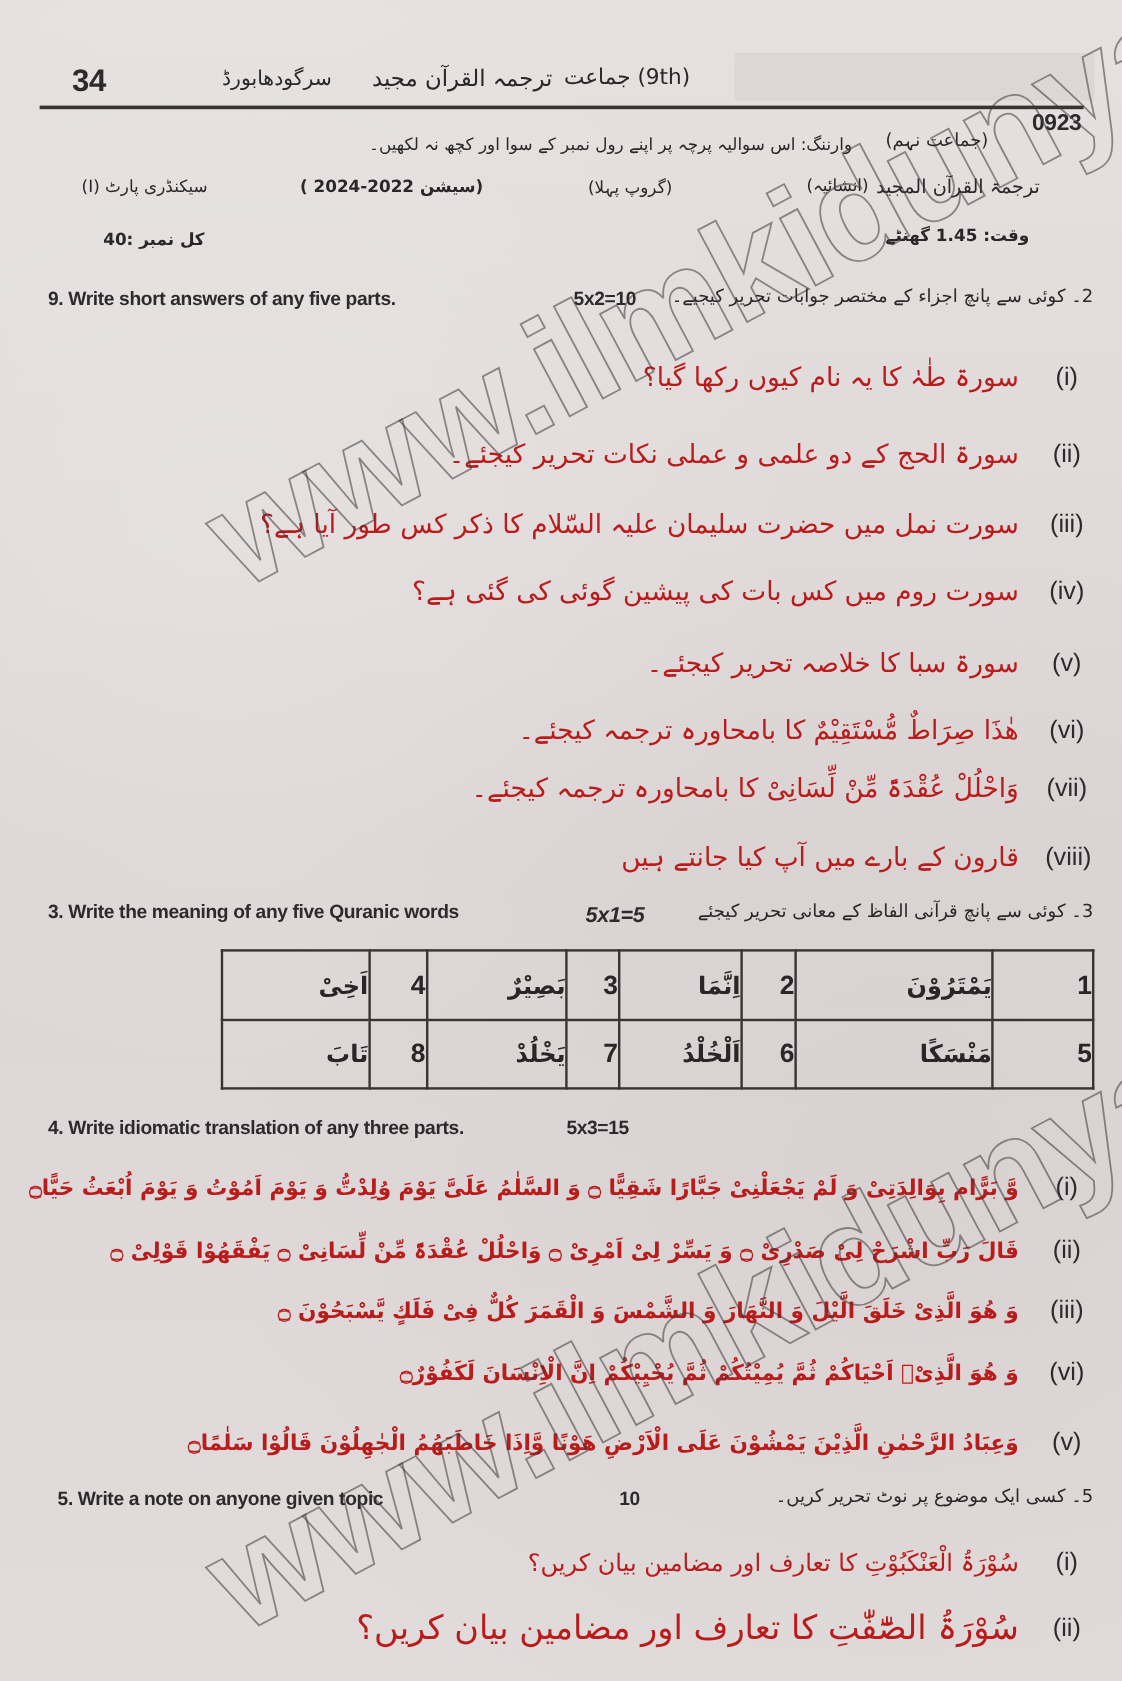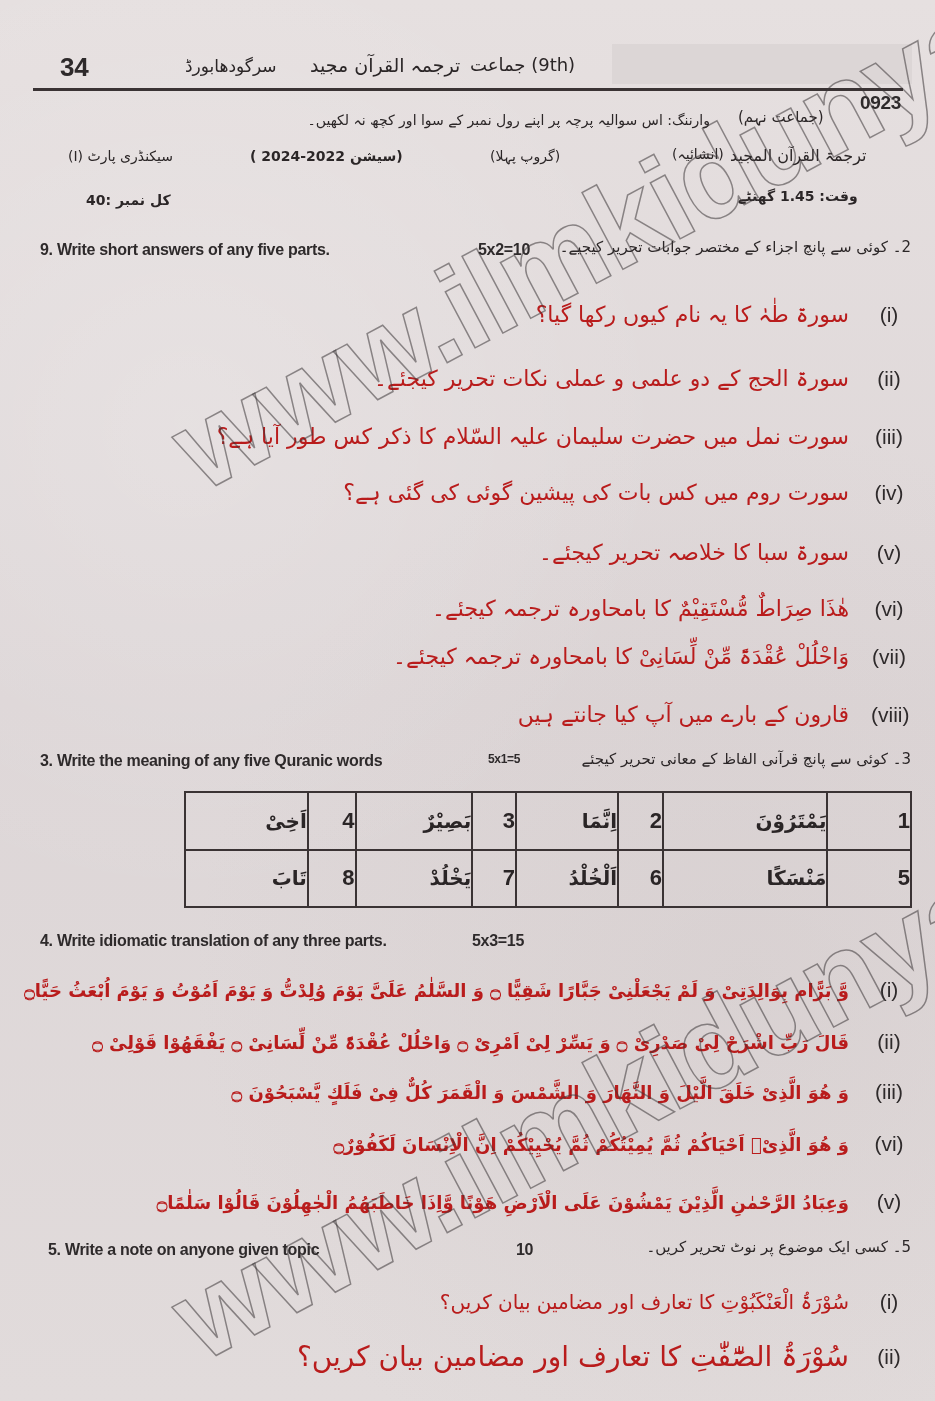--- a/index.html
+++ b/index.html
@@ -100,21 +100,21 @@
   <div class="item" style="top:644px;">
     <span class="rn">(vii)</span>
     <span class="tx">وَاحْلُلْ عُقْدَۃً مِّنْ لِّسَانِیْ  کا بامحاورہ ترجمہ کیجئے۔</span>
   </div>
   <div class="item" style="top:702px;">
     <span class="rn">(viii)</span>
     <span class="tx">قارون کے بارے میں آپ کیا جانتے ہیں</span>
   </div>
 
   <div class="abs eng" style="left:40px; top:752px; font-size:16px;">3. Write the meaning of any five Quranic words</div>
-  <div class="abs eng" style="left:488px; top:752px; font-size:12px;">5x1=5</div>
+  <div class="abs eng" style="left:488px; top:752px; font-size:18px;font-style:italic;">5x1=5</div>
   <div class="abs urdu" style="right:24px; top:750px; font-size:15px;">3۔  کوئی سے پانچ قرآنی الفاظ کے معانی تحریر کیجئے</div>
 
   <table class="words">
     <colgroup>
       <col style="width:63px">
         <col style="width:124px">
         <col style="width:34px">
         <col style="width:77px">
       <col style="width:33px">
         <col style="width:88px">

